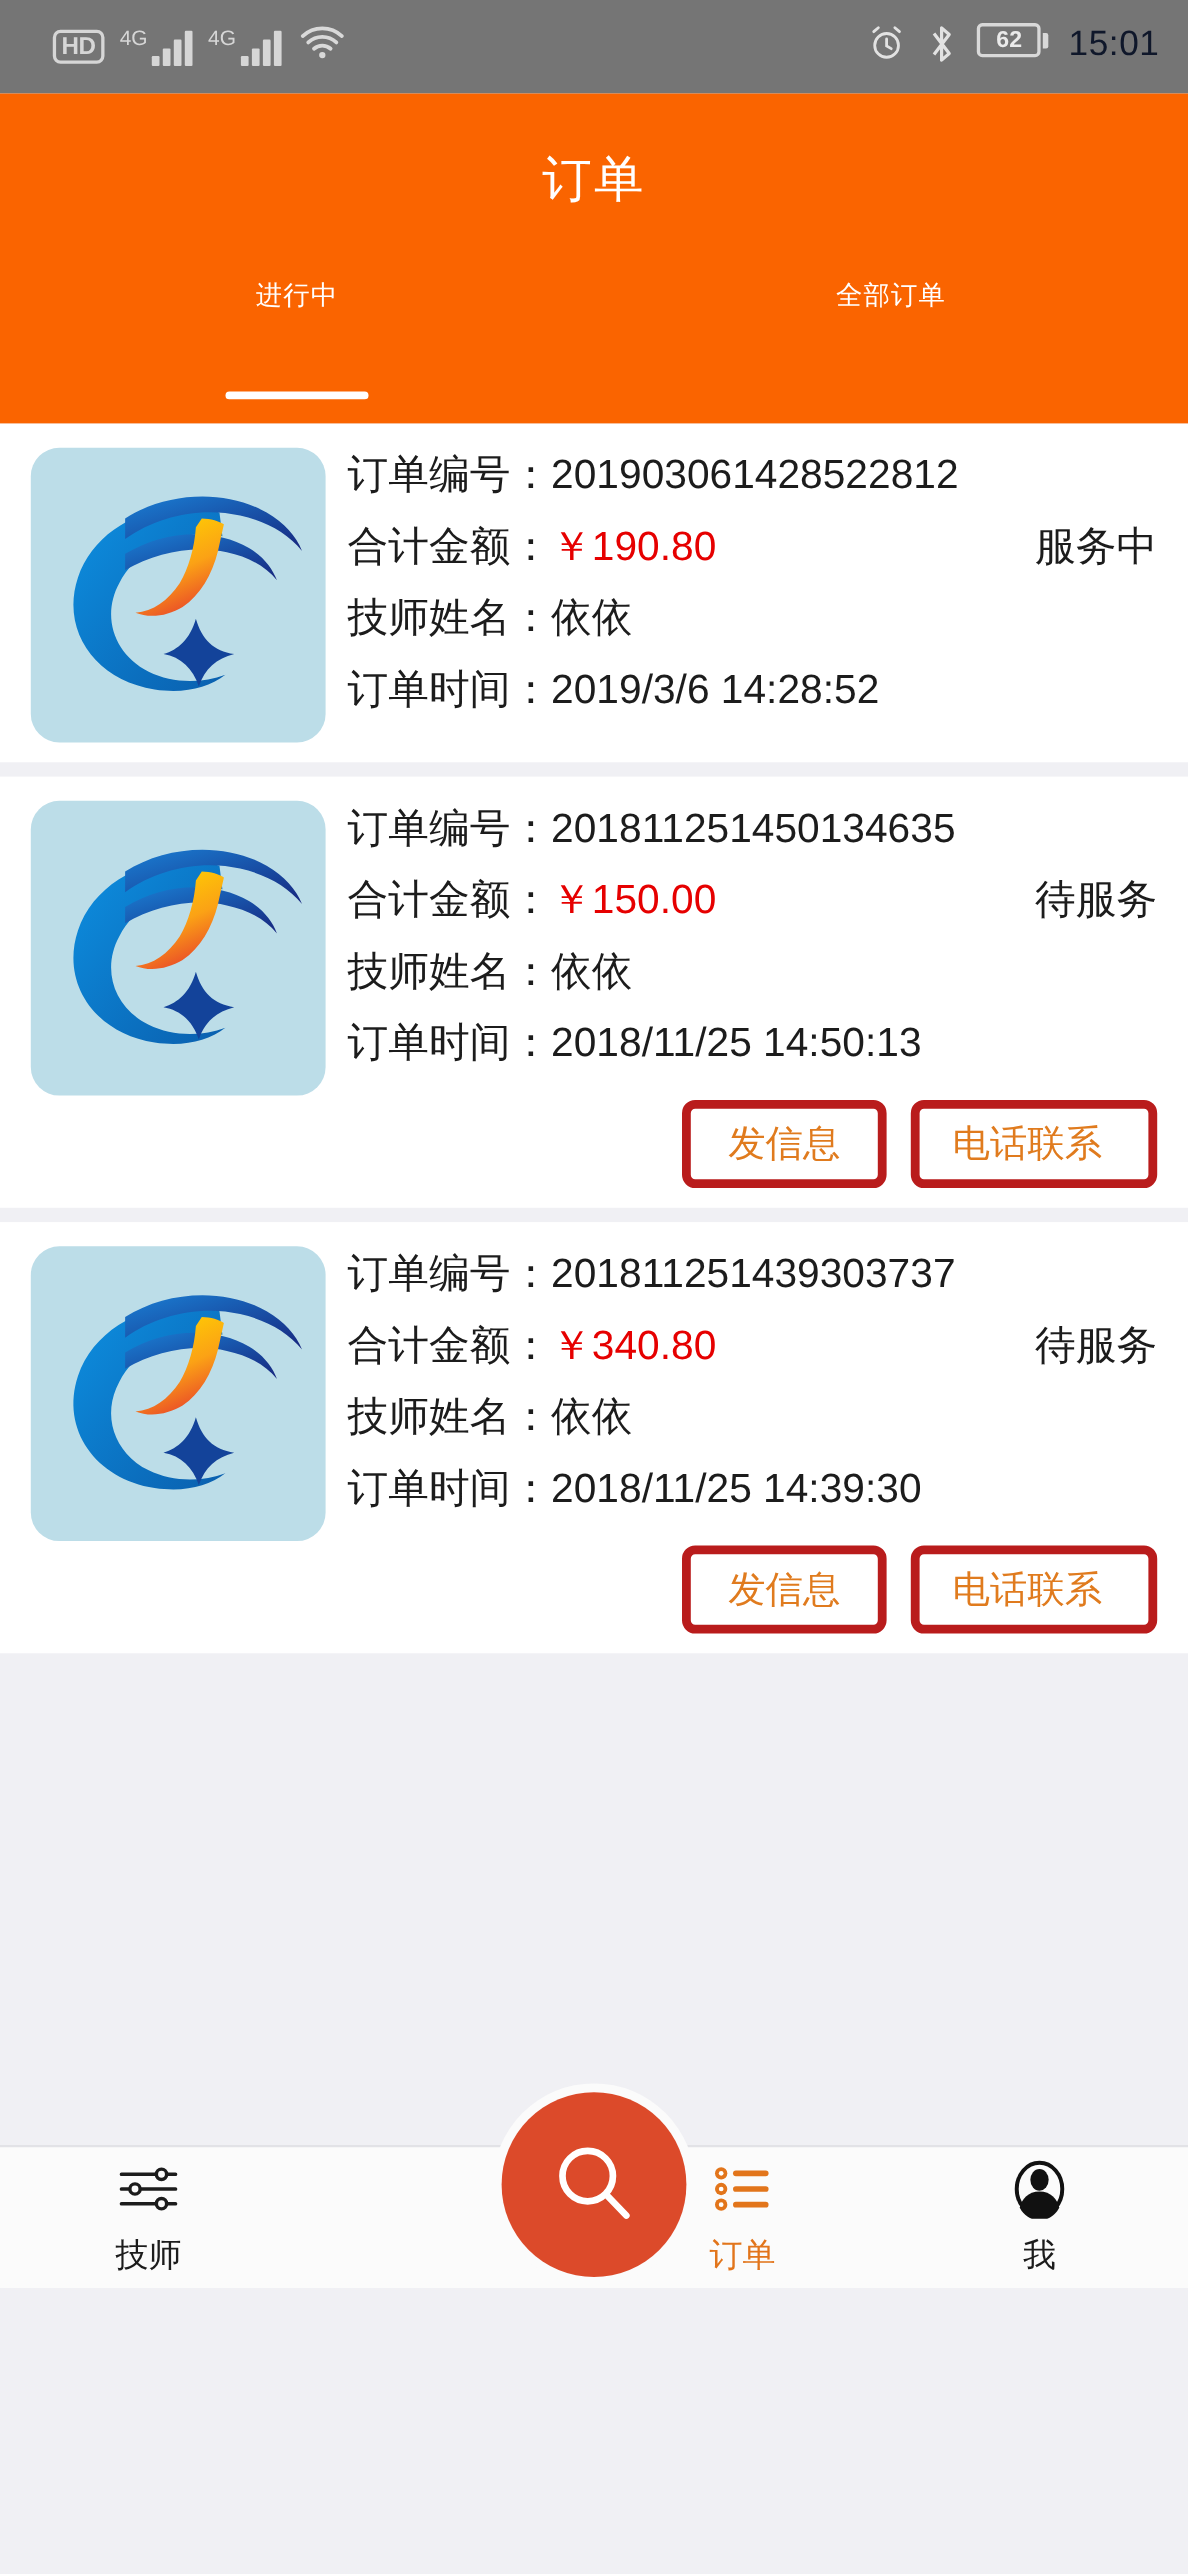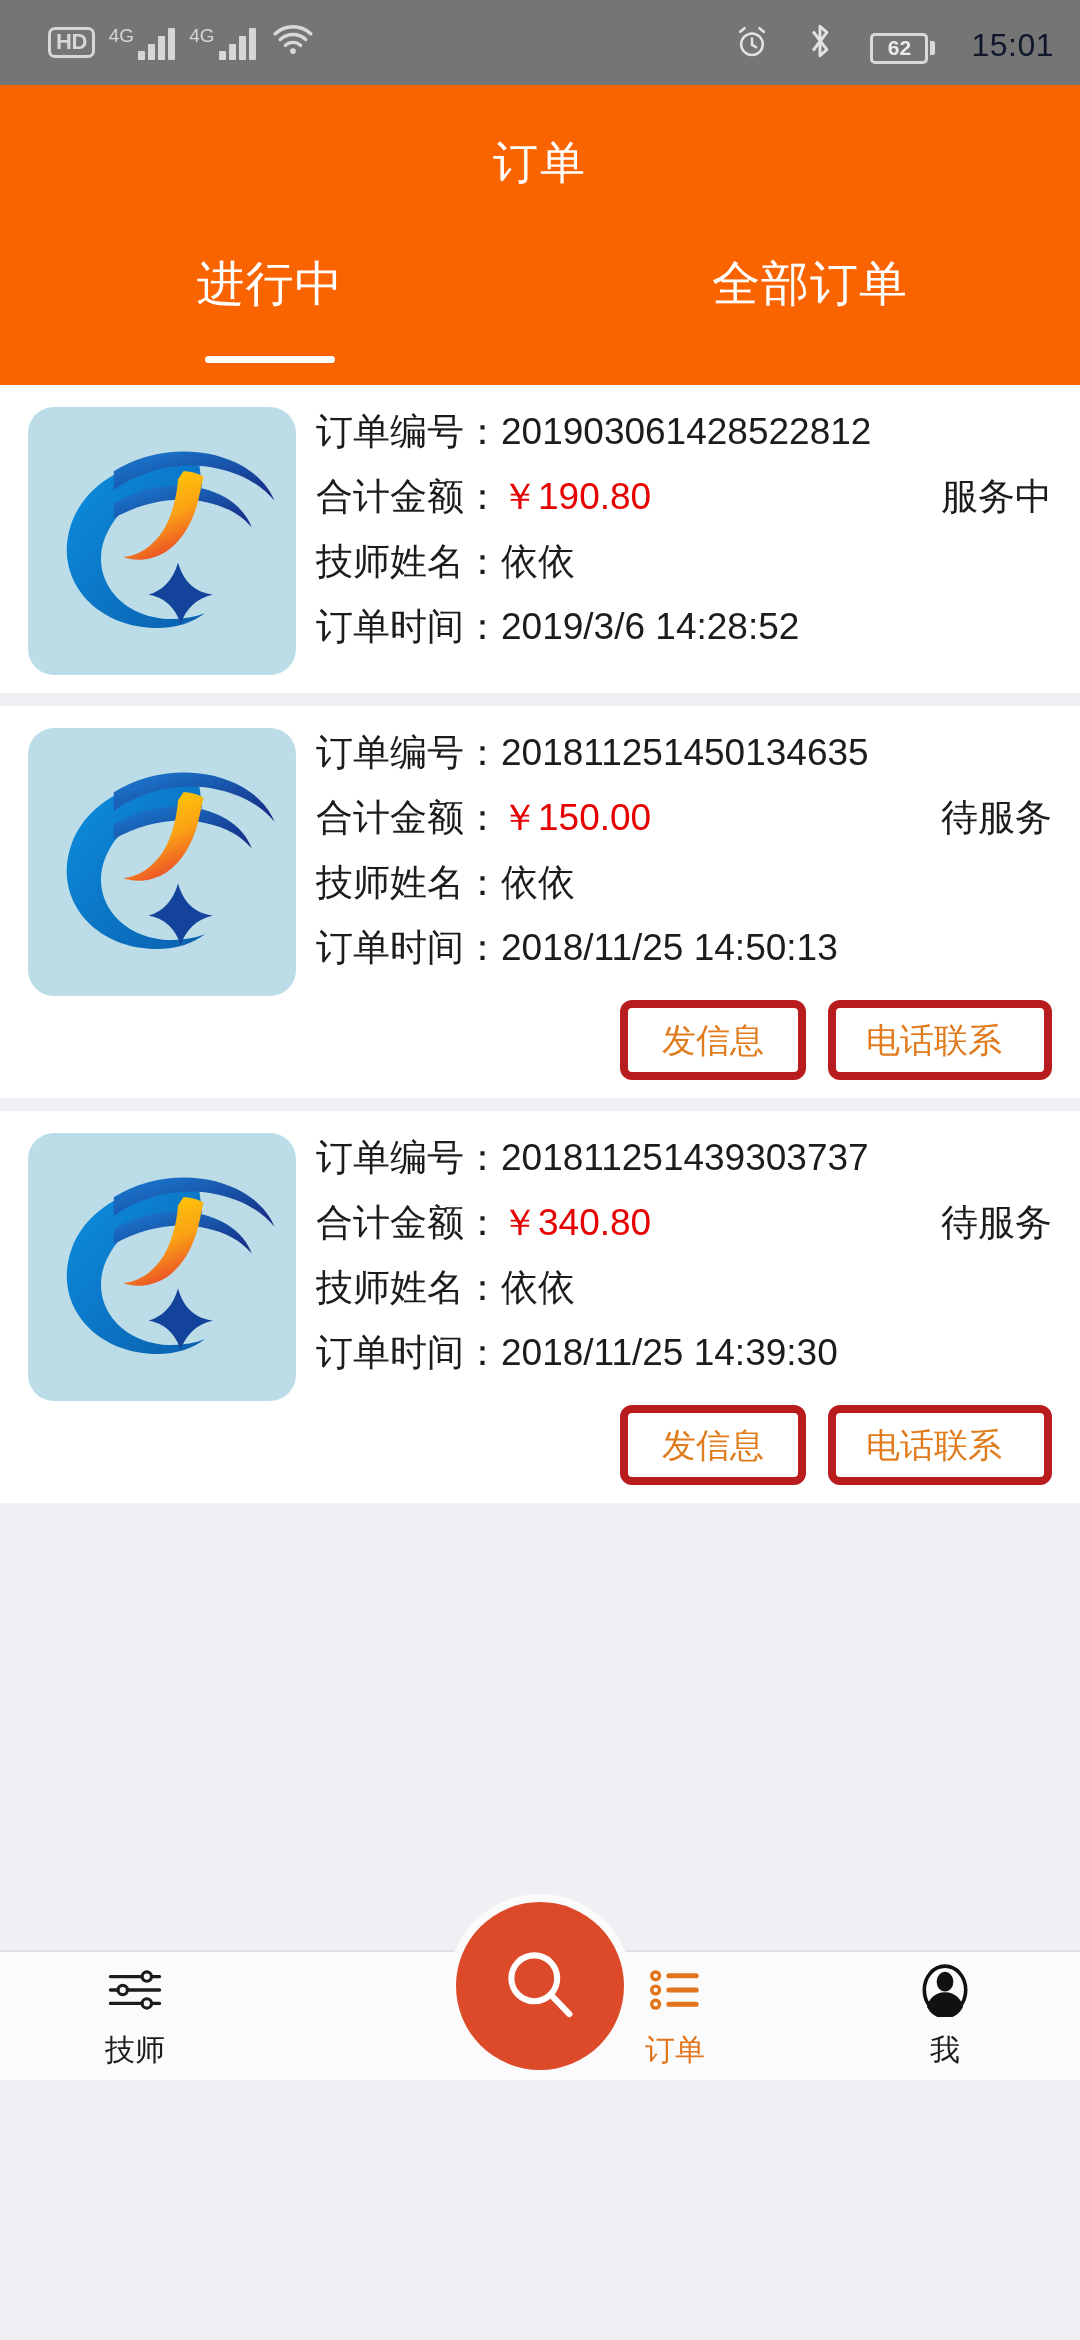--- a/index.html
+++ b/index.html
@@ -18,21 +18,21 @@
 
   
   .statusbar {
     height: 85px; background: #757575;
     display: flex; align-items: center;
     padding: 0 26px 0 48px;
     flex: 0 0 85px;
     color: #e8e8e8;
   }
   .sb-left { display: flex; align-items: center; gap: 14px; }
-  .sb-right { margin-left: auto; display: flex; align-items: flex-end; gap: 36px; }
+  .sb-right { margin-left: auto; display: flex; align-items: flex-start; gap: 18px; }
   .hd-badge {
     border: 3px solid #d6d6d6; border-radius: 7px;
     font-size: 22px; font-weight: bold; color: #d6d6d6;
     padding: 1px 5px 2px 5px; line-height: 1;
     letter-spacing: -0.5px;
   }
   .sig { display: flex; align-items: flex-end; gap: 3px; }
   .sig .g { font-size: 19px; color: #d6d6d6; align-self: flex-start; margin-right: 1px; line-height: 1;}
   .bars { display: flex; align-items: flex-end; gap: 3px; height: 34px; }
   .bars i { width: 7px; background: #d6d6d6; border-radius: 1px; display: block; }
@@ -61,21 +61,21 @@
   .header-title {
     height: 155px; display: flex; align-items: center; justify-content: center;
     color: #ffffff; font-size: 45px; letter-spacing: 2px;
   }
   .tabs { display: flex; flex: 1; }
   .tab {
     flex: 1; display: flex; flex-direction: column;
     align-items: center; justify-content: flex-start; padding-top: 12px;
     position: relative;
   }
-  .tab .tab-label { color: #ffffff; font-size: 48px; letter-spacing: 1px; }
+  .tab .tab-label { color: #ffffff; font-size: 24px; letter-spacing: 1px; }
   .tab.active .tab-label { color: #ffffff; }
   .tab .underline {
     position: absolute; bottom: 22px; width: 130px; height: 7px;
     background: transparent; border-radius: 4px;
   }
   .tab.active .underline { background: #ffffff; }
 
   
   .list { flex: 1; overflow: hidden; background: #f0f0f4; }
   .card {

